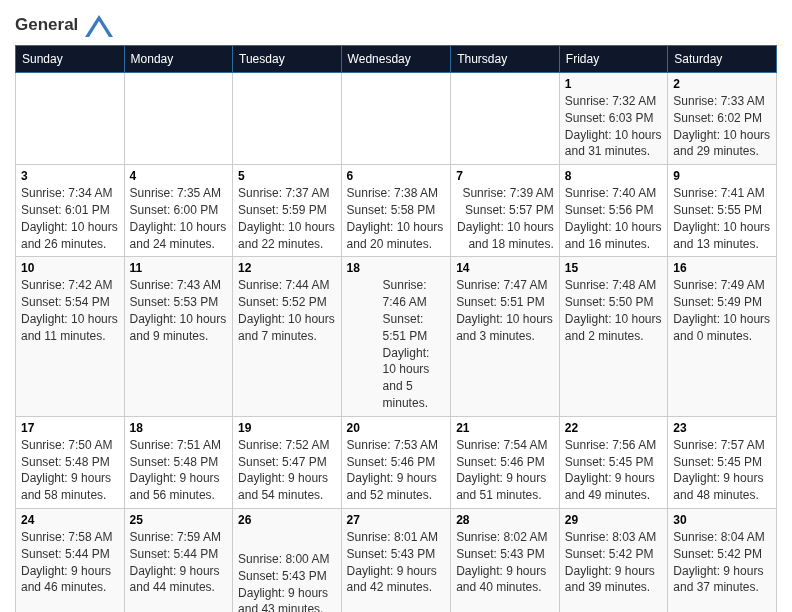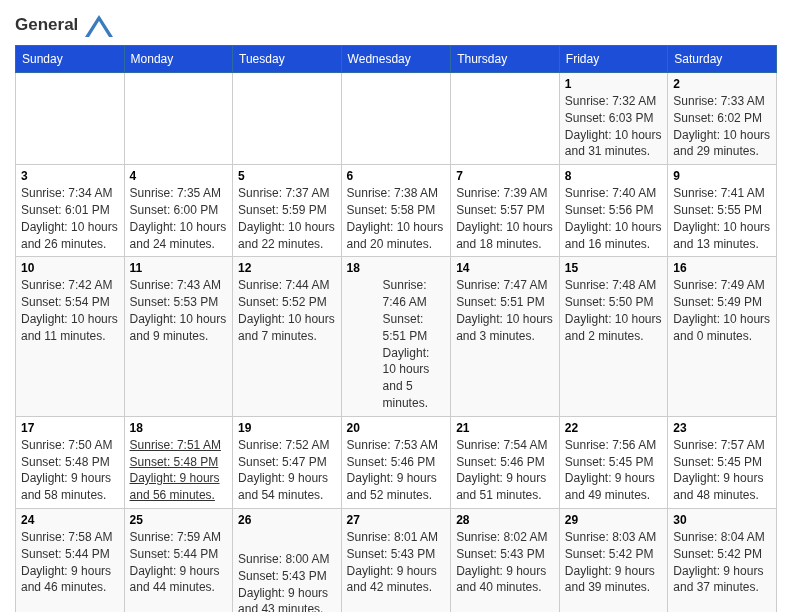--- a/index.html
+++ b/index.html
@@ -32,21 +32,21 @@
     .subtitle {
       font-size: 14px;
       color: #333;
     }
     .calendar {
       width: 100%;
       border-collapse: collapse;
       font-size: 11px;
     }
     .calendar thead th {
-      background-color: #1d4ed8;
+      background-color: #0f172a;
       color: white;
       text-align: left;
       padding: 6px 6px;
       font-weight: normal;
       font-size: 12px;
       border: 1px solid #2d6aa0;
     }
     .calendar tbody td {
       border: 1px solid #ccc;
       vertical-align: top;
@@ -152,21 +152,21 @@
 Daylight: 10 hours and 22 minutes.</div>
         </td>
         <td>
           <span class="day-number">6</span>
           <div class="day-info" style="white-space: pre-line;">Sunrise: 7:38 AM
 Sunset: 5:58 PM
 Daylight: 10 hours and 20 minutes.</div>
         </td>
         <td>
           <span class="day-number">7</span>
-          <div class="day-info" style="white-space: pre-line;">Sunrise: 7:39 AM
+          <div class="day-info" style="white-space: pre-line; text-align: right;">Sunrise: 7:39 AM
 Sunset: 5:57 PM
 Daylight: 10 hours and 18 minutes.</div>
         </td>
         <td>
           <span class="day-number">8</span>
           <div class="day-info" style="white-space: pre-line;">Sunrise: 7:40 AM
 Sunset: 5:56 PM
 Daylight: 10 hours and 16 minutes.</div>
         </td>
         <td>
@@ -222,21 +222,21 @@
       </tr>
       <tr>
         <td>
           <span class="day-number">17</span>
           <div class="day-info" style="white-space: pre-line;">Sunrise: 7:50 AM
 Sunset: 5:48 PM
 Daylight: 9 hours and 58 minutes.</div>
         </td>
         <td>
           <span class="day-number">18</span>
-          <div class="day-info" style="white-space: pre-line; text-decoration: underline;">Sunrise: 7:51 AM
+          <div class="day-info" style="white-space: pre-line;">Sunrise: 7:51 AM
 Sunset: 5:48 PM
 Daylight: 9 hours and 56 minutes.</div>
         </td>
         <td>
           <span class="day-number">19</span>
           <div class="day-info" style="white-space: pre-line;">Sunrise: 7:52 AM
 Sunset: 5:47 PM
 Daylight: 9 hours and 54 minutes.</div>
         </td>
         <td>

